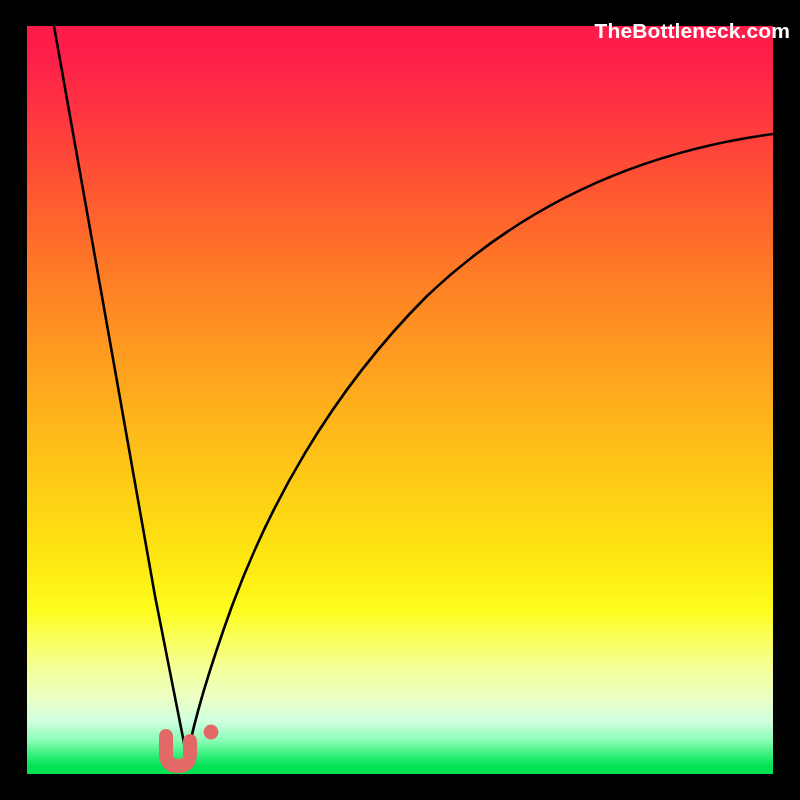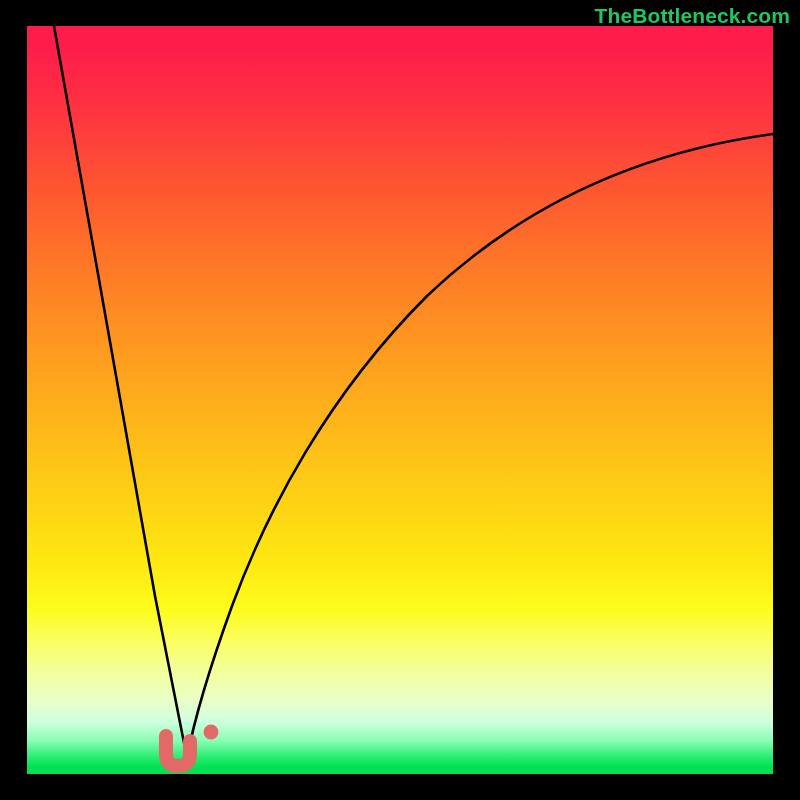--- a/index.html
+++ b/index.html
@@ -39,26 +39,26 @@
   }
   svg.curves {
     position: absolute;
     left: 0;
     top: 0;
     width: 746px;
     height: 748px;
   }
   .watermark {
     position: absolute;
-    top: 4px;
+    top: 19px;
     right: 10px;
     font-family: Arial, Helvetica, sans-serif;
     font-size: 21px;
     font-weight: 600;
-    color: #22c55e;
+    color: #ffffff;
     letter-spacing: 0.1px;
   }
 </style>
 </head>
 <body>
 
 <div class="frame">
   <svg class="curves" viewBox="0 0 746 748">
 
     <path d="M 27 0

